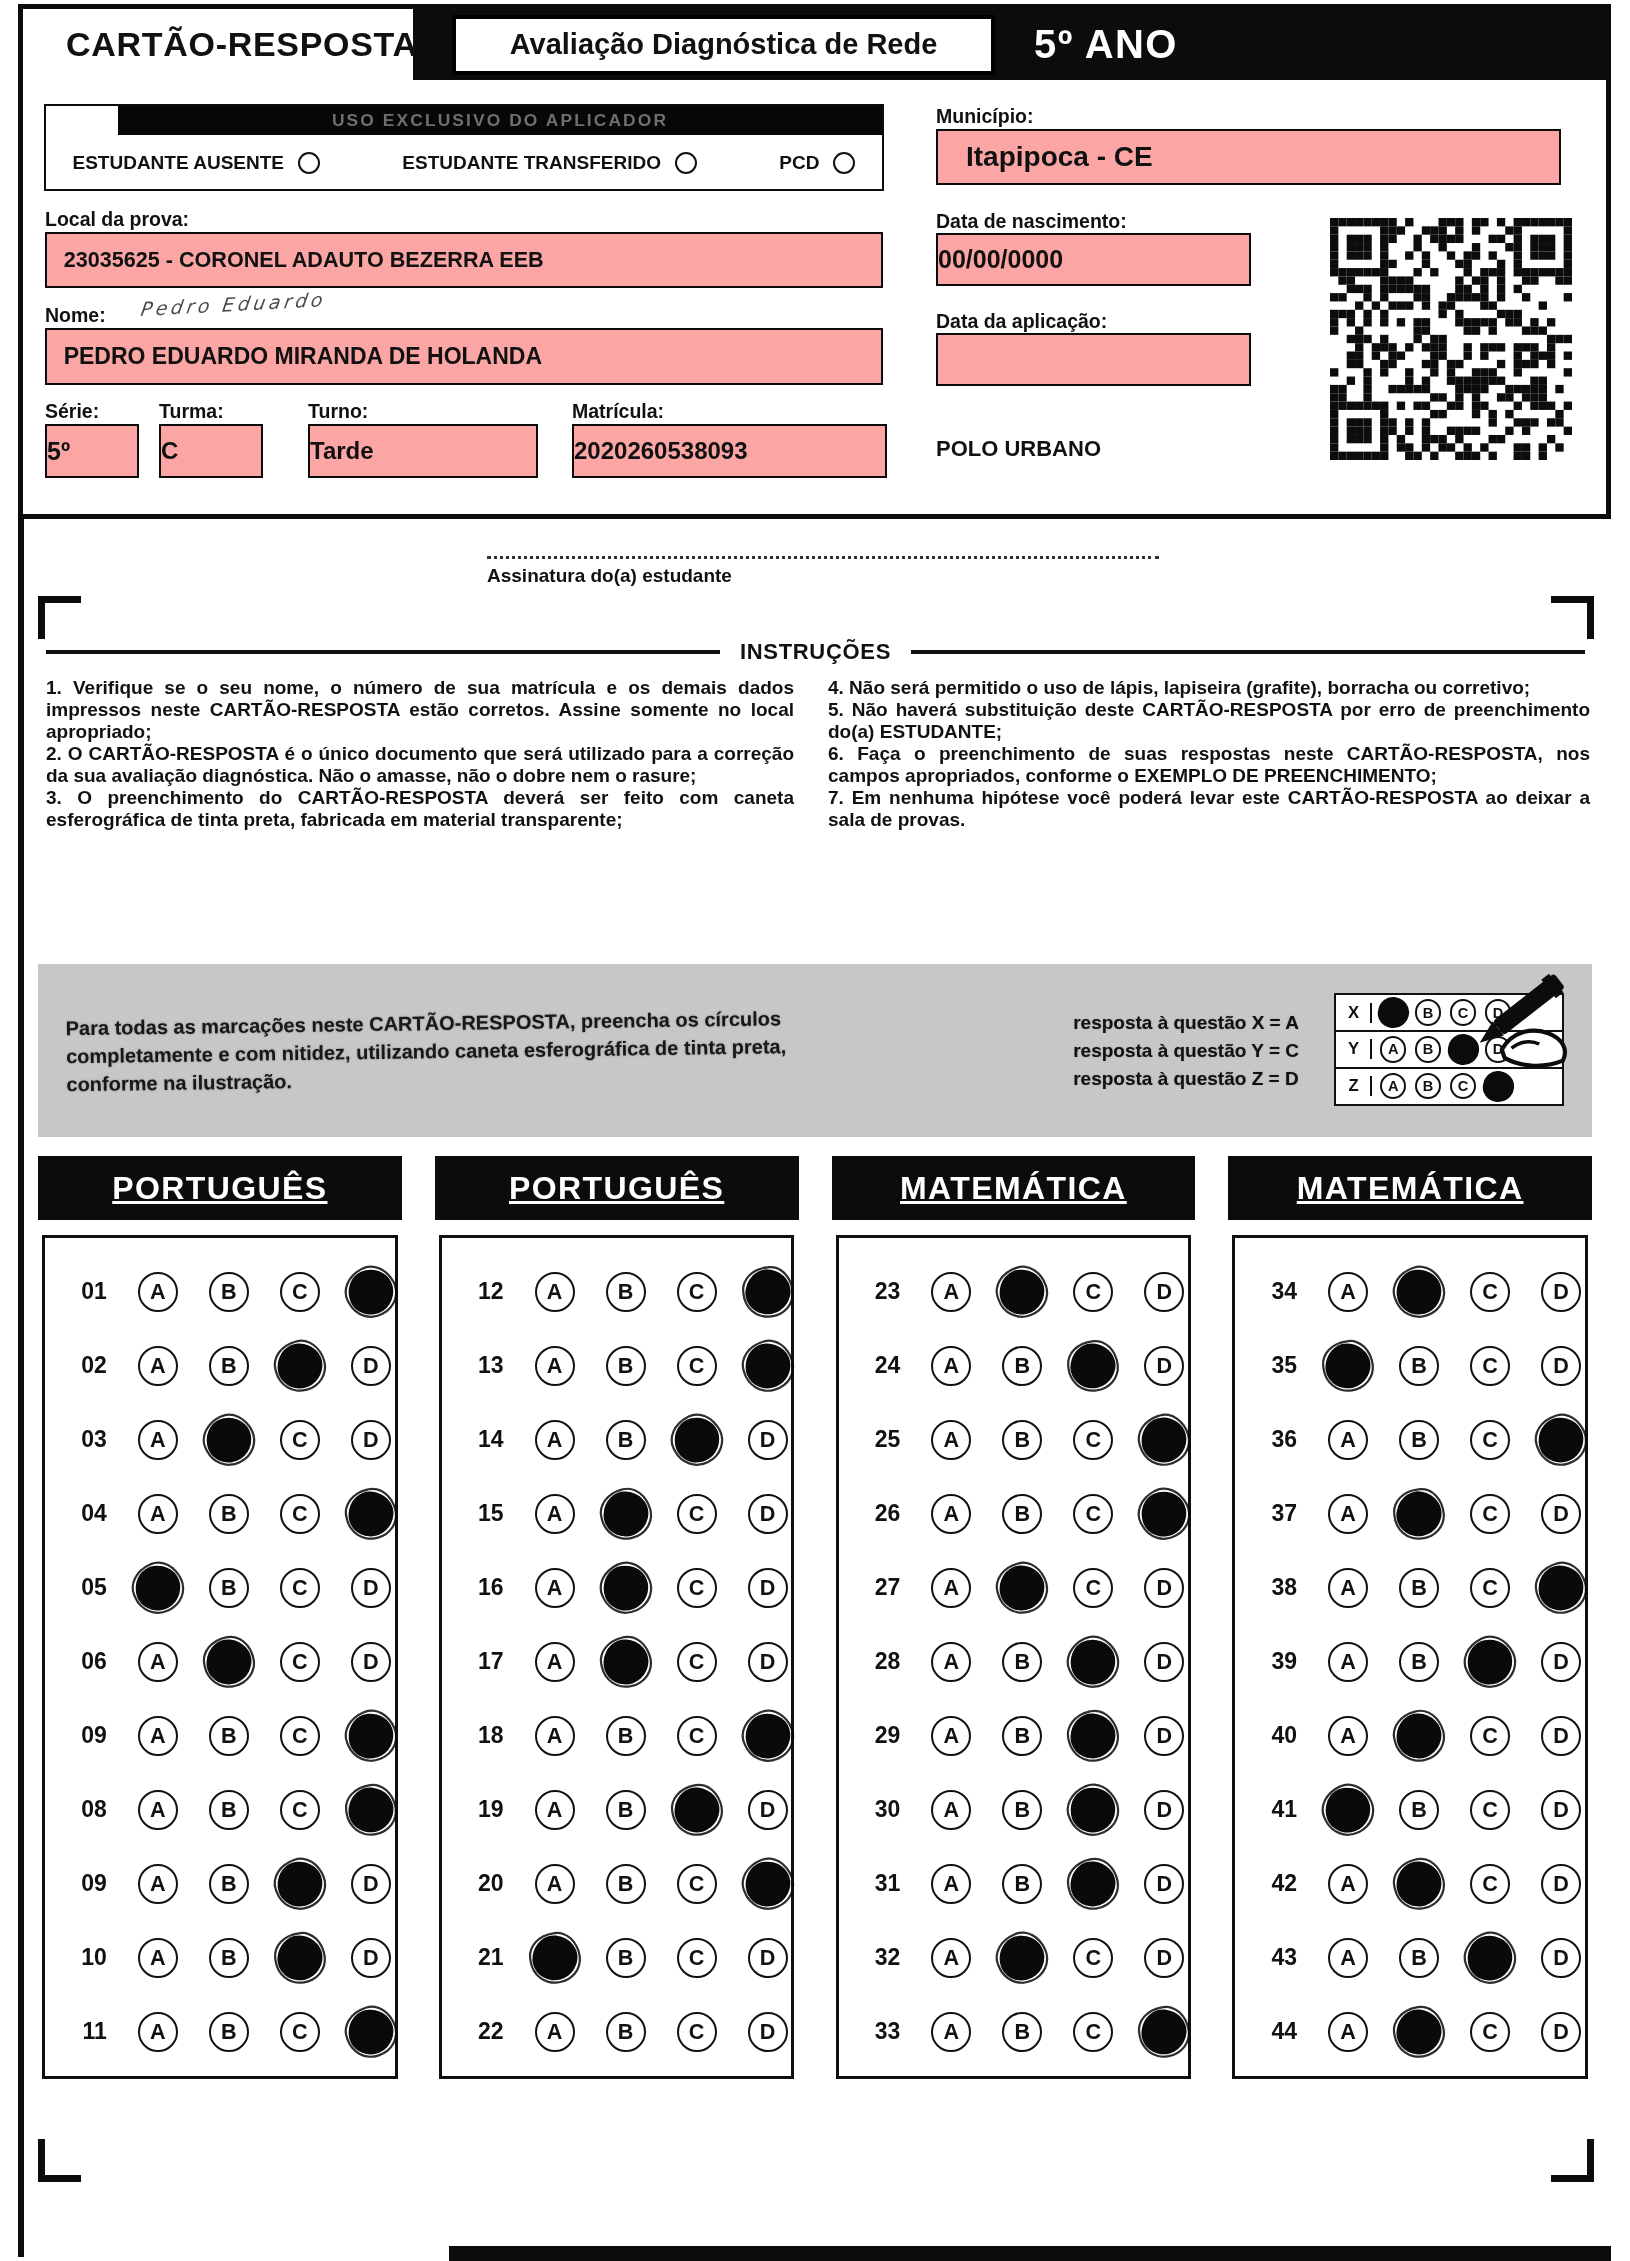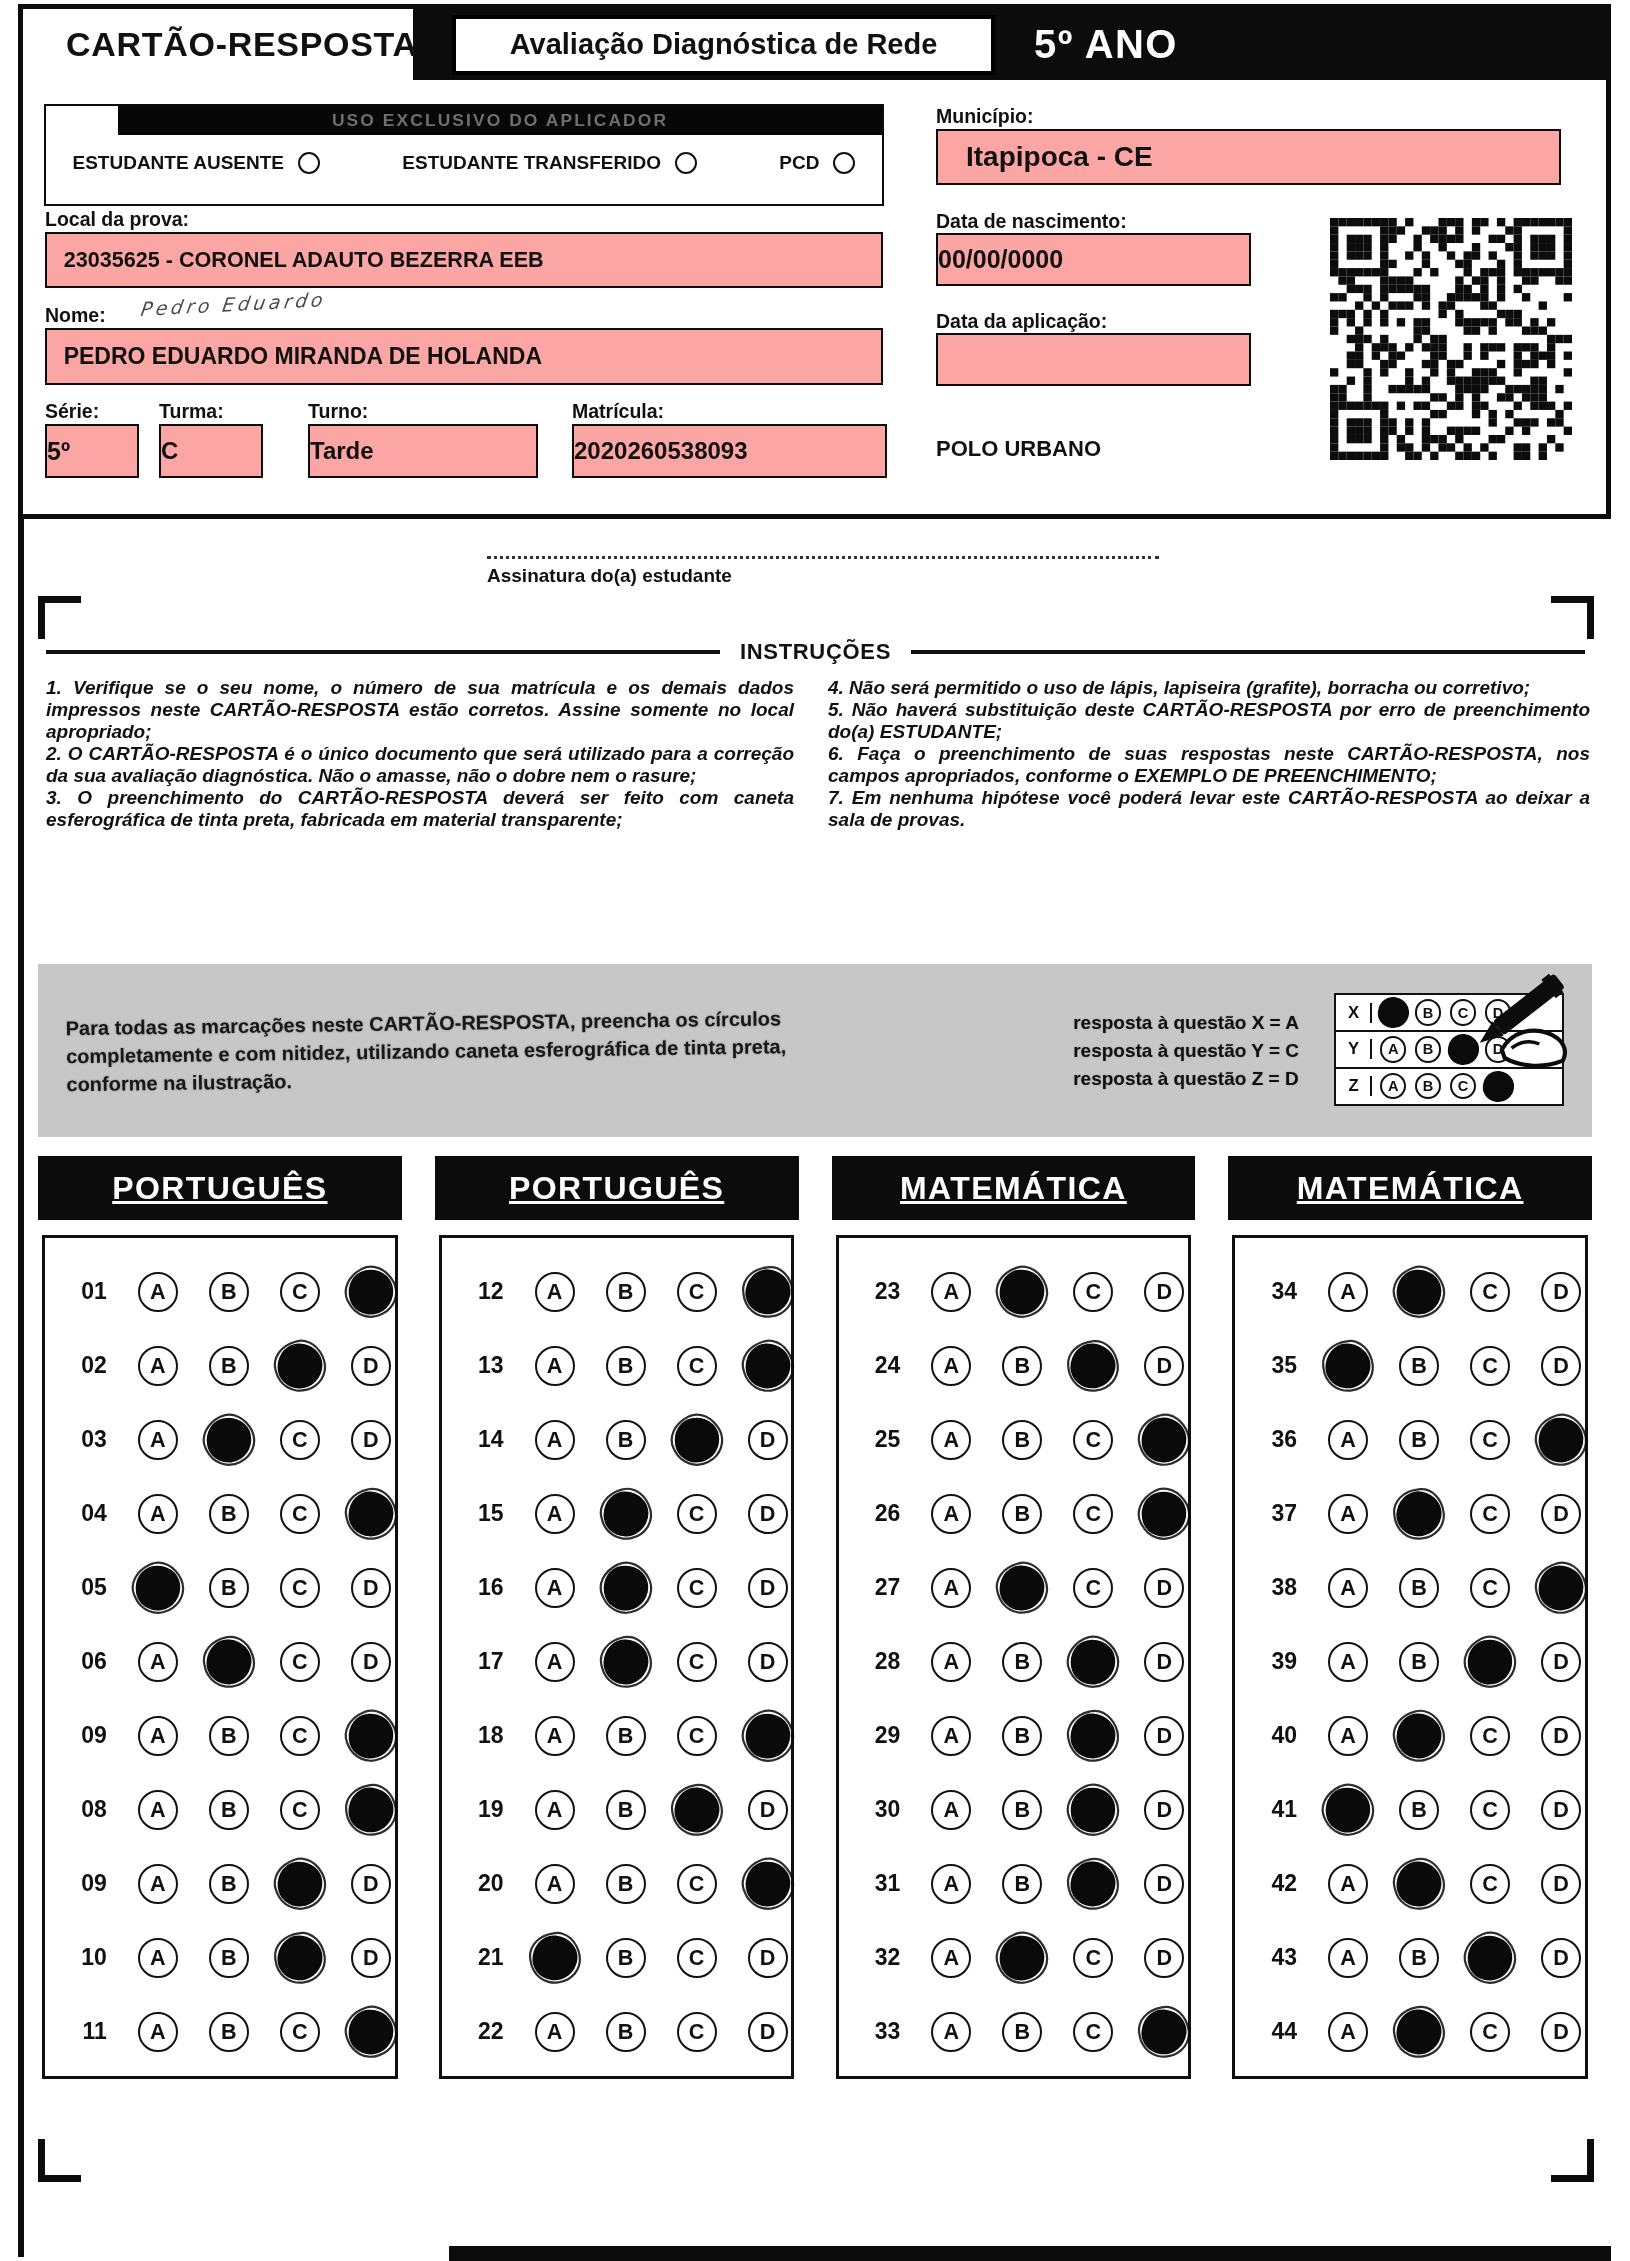--- a/index.html
+++ b/index.html
@@ -15,21 +15,21 @@
   .top-box{left:18px;top:4.2px;width:1593px;height:515px;border:5.6px solid #0c0c0c;
            box-sizing:border-box;background:#fff;}
   .top-box > .abs{position:absolute;}
   .header-black{left:390px;top:0;right:0;height:71px;background:#0c0c0c;}
   .card-title{left:43px;top:0;height:71px;line-height:71px;font-size:34px;font-weight:700;letter-spacing:0.7px;}
   .exam-title-box{left:429px;top:5.6px;width:543px;height:60px;background:#fff;border:4.9px solid #000;
                   box-sizing:border-box;display:flex;align-items:center;justify-content:center;
                   font-size:29px;font-weight:700;}
   .grade{left:1011px;top:0;height:71px;line-height:71px;color:#fff;font-size:40px;font-weight:700;letter-spacing:1.4px;}
 
-  .applicator{left:21px;top:95px;width:840px;height:102px;border:2.1px solid #0c0c0c;box-sizing:border-box;background:#fff;}
+  .applicator{left:21px;top:95px;width:840px;height:87px;border:2.1px solid #0c0c0c;box-sizing:border-box;background:#fff;}
   .app-title{margin-left:72px;height:29px;background:#070707;color:#6f6f6f;display:flex;align-items:center;
              justify-content:center;font-size:17.4px;font-weight:700;letter-spacing:2.1px;}
   .app-body{height:56px;display:flex;align-items:center;justify-content:space-between;padding:0 26.5px;}
   .app-item{display:flex;align-items:center;gap:14px;}
   .app-label{font-size:19px;font-weight:700;}
   .ccircle{width:22px;height:22px;border:2.8px solid #111;border-radius:50%;background:#fff;display:inline-block;box-sizing:border-box;}
 
   .lbl{font-size:19.5px;font-weight:700;}
   .fbox{border:2.8px solid #0c0c0c;box-sizing:border-box;background:#fca5a5;display:flex;align-items:center;font-weight:700;}
   .padl{padding-left:16.7px;}
@@ -46,21 +46,21 @@
   .bracket{position:absolute;width:36px;height:36px;}
   .tl{border-top:7px solid #0c0c0c;border-left:7px solid #0c0c0c;}
   .tr{border-top:7px solid #0c0c0c;border-right:7px solid #0c0c0c;}
   .bl{border-bottom:7px solid #0c0c0c;border-left:7px solid #0c0c0c;}
   .br{border-bottom:7px solid #0c0c0c;border-right:7px solid #0c0c0c;}
 
   
   .instr-head{left:46px;top:639px;width:1539px;display:flex;align-items:center;}
   .instr-head .line{flex:1;height:3.5px;background:#111;}
   .instr-title{margin:0 19.5px;font-size:22px;font-weight:700;letter-spacing:0.7px;}
-  .instr-col{top:677px;font-size:19px;line-height:22px;font-weight:700;text-align:justify;font-style:italic;}
+  .instr-col{top:677px;font-size:19px;line-height:22px;font-weight:700;text-align:justify;}
   .instr-left{left:46px;width:748px;}
   .instr-right{left:828px;width:762px;}
   .instr-p{margin:0;}
 
   
   .example-box{left:38px;top:964px;width:1554px;height:173px;background:#c7c7c7;box-sizing:border-box;
                display:flex;align-items:center;gap:35px;padding:19.5px 28px;}
   .ex-text{width:759px;font-size:20px;line-height:28px;font-weight:700;color:#181818;
            text-shadow:0 0 2.1px rgba(30,30,30,.38);transform:rotate(-0.8deg);}
   .ex-legend{margin-left:auto;font-size:19px;line-height:28px;font-weight:700;white-space:nowrap;

